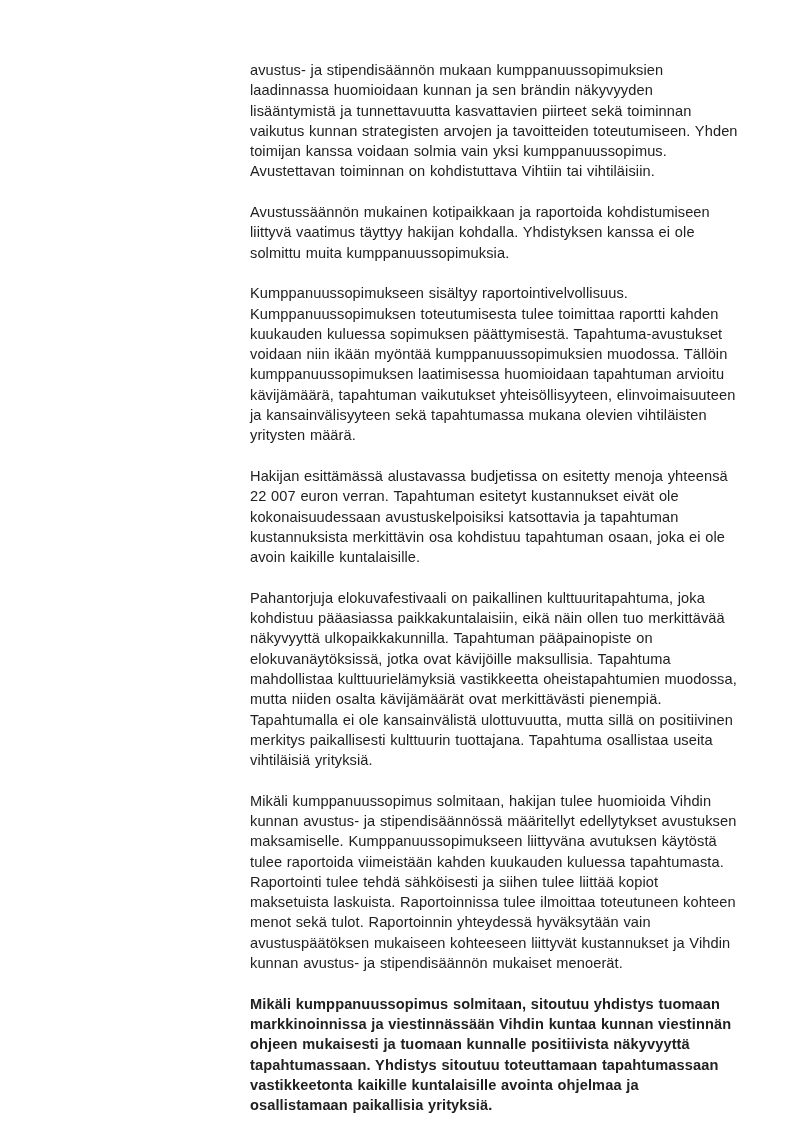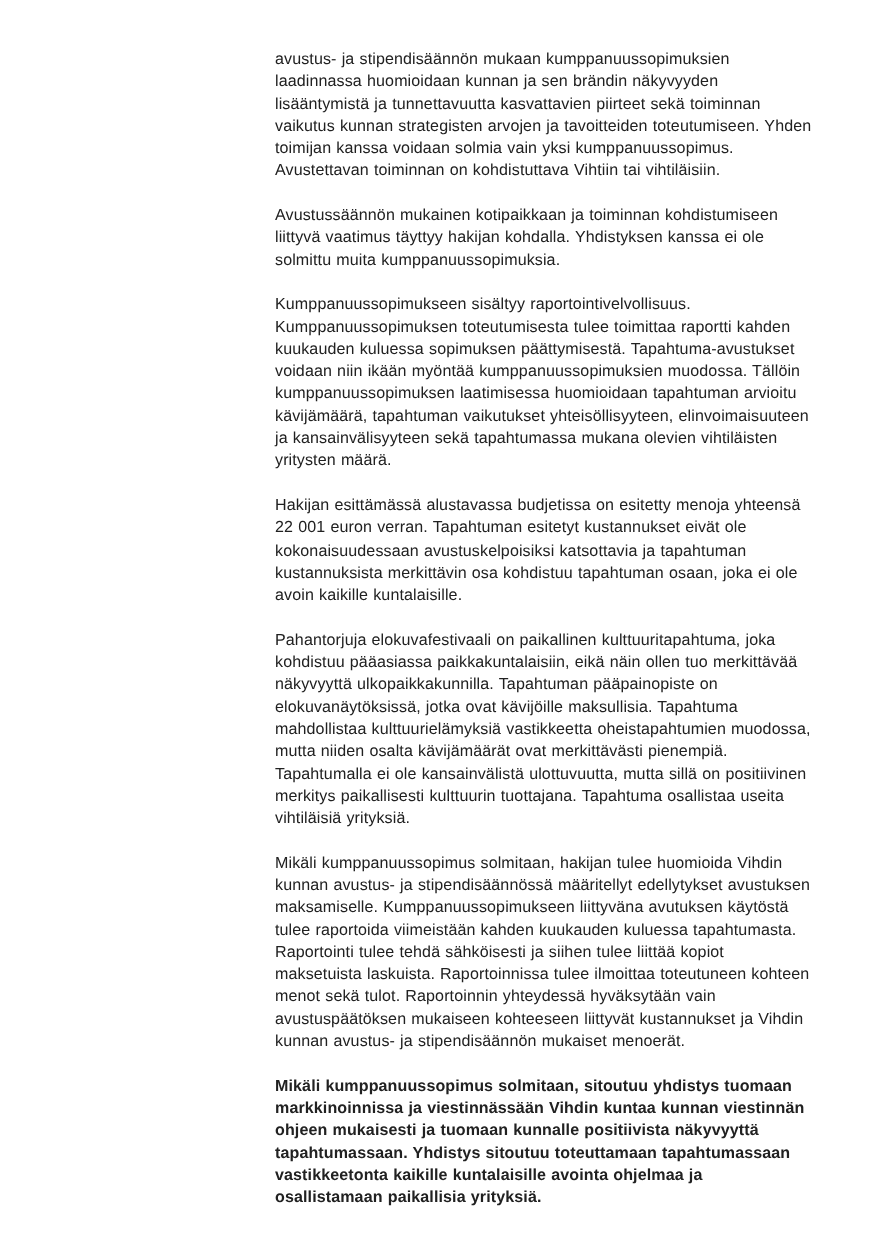--- a/index.html
+++ b/index.html
@@ -11,21 +11,21 @@
     position: relative;
     width: 794px;
     height: 1122px;
     background: #ffffff;
     overflow: hidden;
     font-family: "Liberation Sans", sans-serif;
   }
   .text-block {
     position: absolute;
     left: 250px;
-    top: 44px;
+    top: 60px;
     width: 490px;
     color: #212121;
     font-size: 14.6px;
     line-height: 20.3px;
     letter-spacing: 0.1px;
     text-align: left;
   }
   .text-block p {
     margin: 0 0 20.3px 0;
     white-space: normal;
@@ -35,20 +35,20 @@
     margin-bottom: 0;
     font-weight: bold;
   }
 </style>
 </head>
 <body>
 
 <div class="page">
   <div class="text-block">
     <p>avustus- ja stipendisäännön mukaan kumppanuussopimuksien laadinnassa huomioidaan kunnan ja sen brändin näkyvyyden lisääntymistä ja tunnettavuutta kasvattavien piirteet sekä toiminnan vaikutus kunnan strategisten arvojen ja tavoitteiden toteutumiseen. Yhden toimijan kanssa voidaan solmia vain yksi kumppanuussopimus. Avustettavan toiminnan on kohdistuttava Vihtiin tai vihtiläisiin.</p>
-    <p>Avustussäännön mukainen kotipaikkaan ja toiminnan kohdistumiseen liittyvä vaatimus täyttyy hakijan kohdalla. Yhdistyksen kanssa ei ole solmittu muita kumppanuussopimuksia.</p>
+    <p>Avustussäännön mukainen kotipaikkaan ja raportoida kohdistumiseen liittyvä vaatimus täyttyy hakijan kohdalla. Yhdistyksen kanssa ei ole solmittu muita kumppanuussopimuksia.</p>
     <p>Kumppanuussopimukseen sisältyy raportointivelvollisuus. Kumppanuussopimuksen toteutumisesta tulee toimittaa raportti kahden kuukauden kuluessa sopimuksen päättymisestä. Tapahtuma-avustukset voidaan niin ikään myöntää kumppanuussopimuksien muodossa. Tällöin kumppanuussopimuksen laatimisessa huomioidaan tapahtuman arvioitu kävijämäärä, tapahtuman vaikutukset yhteisöllisyyteen, elinvoimaisuuteen ja kansainvälisyyteen sekä tapahtumassa mukana olevien vihtiläisten yritysten määrä.</p>
-    <p>Hakijan esittämässä alustavassa budjetissa on esitetty menoja yhteensä 22 001 euron verran. Tapahtuman esitetyt kustannukset eivät ole kokonaisuudessaan avustuskelpoisiksi katsottavia ja tapahtuman kustannuksista merkittävin osa kohdistuu tapahtuman osaan, joka ei ole avoin kaikille kuntalaisille.</p>
+    <p>Hakijan esittämässä alustavassa budjetissa on esitetty menoja yhteensä 22 007 euron verran. Tapahtuman esitetyt kustannukset eivät ole kokonaisuudessaan avustuskelpoisiksi katsottavia ja tapahtuman kustannuksista merkittävin osa kohdistuu tapahtuman osaan, joka ei ole avoin kaikille kuntalaisille.</p>
     <p>Pahantorjuja elokuvafestivaali on paikallinen kulttuuritapahtuma, joka kohdistuu pääasiassa paikkakuntalaisiin, eikä näin ollen tuo merkittävää näkyvyyttä ulkopaikkakunnilla. Tapahtuman pääpainopiste on elokuvanäytöksissä, jotka ovat kävijöille maksullisia. Tapahtuma mahdollistaa kulttuurielämyksiä vastikkeetta oheistapahtumien muodossa, mutta niiden osalta kävijämäärät ovat merkittävästi pienempiä. Tapahtumalla ei ole kansainvälistä ulottuvuutta, mutta sillä on positiivinen merkitys paikallisesti kulttuurin tuottajana. Tapahtuma osallistaa useita vihtiläisiä yrityksiä.</p>
     <p>Mikäli kumppanuussopimus solmitaan, hakijan tulee huomioida Vihdin kunnan avustus- ja stipendisäännössä määritellyt edellytykset avustuksen maksamiselle. Kumppanuussopimukseen liittyväna avutuksen käytöstä tulee raportoida viimeistään kahden kuukauden kuluessa tapahtumasta. Raportointi tulee tehdä sähköisesti ja siihen tulee liittää kopiot maksetuista laskuista. Raportoinnissa tulee ilmoittaa toteutuneen kohteen menot sekä tulot. Raportoinnin yhteydessä hyväksytään vain avustuspäätöksen mukaiseen kohteeseen liittyvät kustannukset ja Vihdin kunnan avustus- ja stipendisäännön mukaiset menoerät.</p>
     <p>Mikäli kumppanuussopimus solmitaan, sitoutuu yhdistys tuomaan markkinoinnissa ja viestinnässään Vihdin kuntaa kunnan viestinnän ohjeen mukaisesti ja tuomaan kunnalle positiivista näkyvyyttä tapahtumassaan. Yhdistys sitoutuu toteuttamaan tapahtumassaan vastikkeetonta kaikille kuntalaisille avointa ohjelmaa ja osallistamaan paikallisia yrityksiä.</p>
   </div>
 </div>
 
 </body></html>

